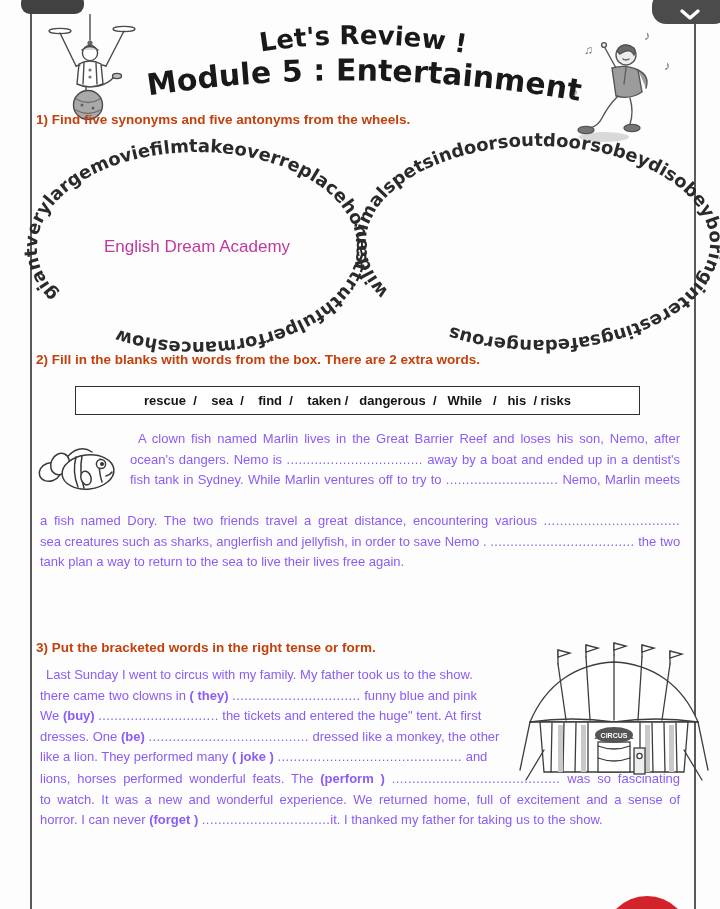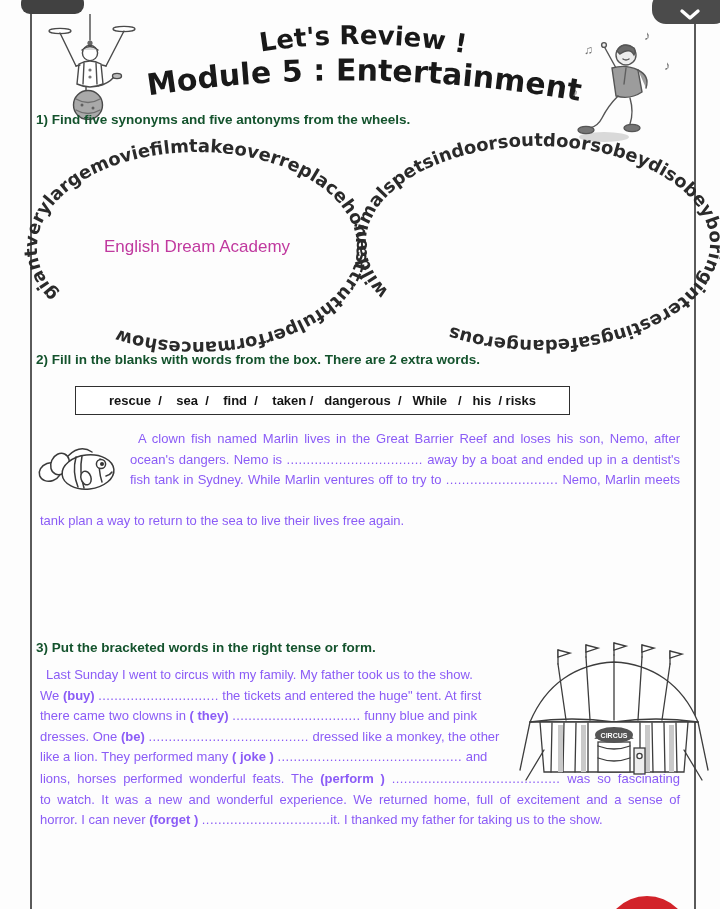--- a/index.html
+++ b/index.html
@@ -18,30 +18,30 @@
   .btn-collapse{
     position:absolute;left:652px;top:-8px;width:76px;height:32px;
     background:#4b4b4b;border-radius:14px;
     display:flex;align-items:flex-end;justify-content:center;padding-bottom:3px;box-sizing:border-box;
   }
 
   .title-svg{position:absolute;left:0;top:0;width:720px;height:118px;}
   .title-text{font-family:"DejaVu Sans", sans-serif;font-weight:bold;fill:#191919;}
 
   .section-heading{
-    position:absolute;left:36px;font-size:13.5px;font-weight:bold;color:#14532d;
+    position:absolute;left:36px;font-size:13.5px;font-weight:bold;color:#c2410c;
   }
   .h1{top:112px;} .h2{top:352px;} .h3{top:640px;}
 
   .wheels-svg{position:absolute;left:0;top:133px;width:720px;height:224px;}
   .wheel-text{font-family:"DejaVu Sans", sans-serif;font-weight:bold;font-size:18px;fill:#2a2a2a;}
   .wheel-center{font-family:"Liberation Sans", sans-serif;font-size:17px;}
 
   .word-box{
-    position:absolute;left:75px;top:386px;width:495px;height:29px;
+    position:absolute;left:75px;top:386px;width:565px;height:29px;
     border:1.5px solid #2f2f2f;box-sizing:border-box;background:#fff;
     display:flex;align-items:center;justify-content:center;
     font-size:13px;font-weight:bold;white-space:pre;color:#141414;
   }
 
   .lines{position:absolute;font-size:13px;line-height:20.5px;color:#8b5cf6;}
   .ex2-indent{left:130px;top:429px;width:550px;}
   .ex2-full{left:40px;top:511px;width:640px;}
   .ex3-narrow{left:40px;top:665px;width:475px;}
   .ex3-full{left:40px;top:769px;width:640px;}
@@ -174,20 +174,22 @@
     <ellipse cx="56" cy="48" rx="5" ry="7" transform="rotate(-18 56 48)"></ellipse>
   </g>
 </svg>
 
 <div class="lines ex2-indent">
     <div class="tline just" style="padding-left: 8px;"><span>A clown fish named Marlin lives in the Great Barrier Reef and loses his son, Nemo, after</span></div>
     <div class="tline just"><span>ocean's dangers. Nemo is </span><span class="dots">..................................</span><span> away by a boat and ended up in a dentist's</span></div>
     <div class="tline just"><span>fish tank in Sydney. While Marlin ventures off to try to </span><span class="dots">............................</span><span> Nemo, Marlin meets</span></div>
   </div>
 <div class="lines ex2-full">
+    <div class="tline just"><span>a fish named Dory. The two friends travel a great distance, encountering various </span><span class="dots">..................................</span></div>
+    <div class="tline just"><span>sea creatures such as sharks, anglerfish and jellyfish, in order to save Nemo . </span><span class="dots">....................................</span><span> the two</span></div>
     <div class="tline"><span>tank plan a way to return to the sea to live their lives free again.</span></div>
   </div>
 
 <div class="section-heading h3">3) Put the bracketed words in the right tense or form.</div>
 
 <svg class="illu illu-tent" viewBox="0 0 192 148">
   <g stroke="#3d3d3d" stroke-width="1.3" fill="#fff" stroke-linecap="round">
     <line x1="40" y1="22" x2="40" y2="8"></line>
       <path d="M40 8 L52 11 L40 15 Z" fill="#fff"></path>
     <line x1="68" y1="15" x2="68" y2="3"></line>
@@ -228,22 +230,22 @@
     <path d="M80 116 Q96 122 112 116" fill="none"></path>
     <rect x="116" y="106" width="11" height="26" fill="#eee"></rect>
     <circle cx="121.5" cy="114" r="2.6" fill="#fff"></circle>
   </g>
   <ellipse cx="96" cy="93" rx="19" ry="8" fill="#555"></ellipse>
   <text x="96" y="96" text-anchor="middle" font-size="7" font-weight="bold" fill="#ffffff">CIRCUS</text>
 </svg>
 
 <div class="lines ex3-narrow">
     <div class="tline" style="padding-left: 6px;"><span>Last Sunday I went to circus with my family. My father took us to the show.</span></div>
+    <div class="tline"><span>there came two clowns in </span><span class="b">( they)</span><span> </span><span class="dots">................................</span><span> funny blue and pink</span></div>
     <div class="tline"><span>We </span><span class="b">(buy)</span><span> </span><span class="dots">..............................</span><span> the tickets and entered the huge" tent. At first</span></div>
-    <div class="tline"><span>there came two clowns in </span><span class="b">( they)</span><span> </span><span class="dots">................................</span><span> funny blue and pink</span></div>
     <div class="tline"><span>dresses. One </span><span class="b">(be)</span><span> </span><span class="dots">........................................</span><span> dressed like a monkey, the other</span></div>
     <div class="tline"><span>like a lion. They performed many </span><span class="b">( joke )</span><span> </span><span class="dots">..............................................</span><span> and</span></div>
   </div>
 <div class="lines ex3-full">
     <div class="tline just"><span>lions, horses performed wonderful feats. The </span><span class="b">(perform )</span><span> </span><span class="dots">..........................................</span><span> was so fascinating</span></div>
     <div class="tline just"><span>to watch. It was a new and wonderful experience. We returned home, full of excitement and a sense of</span></div>
     <div class="tline"><span>horror. I can never </span><span class="b">(forget )</span><span> </span><span class="dots">................................</span><span>it. I thanked my father for taking us to the show.</span></div>
   </div>
 
 <button class="fab"></button>

